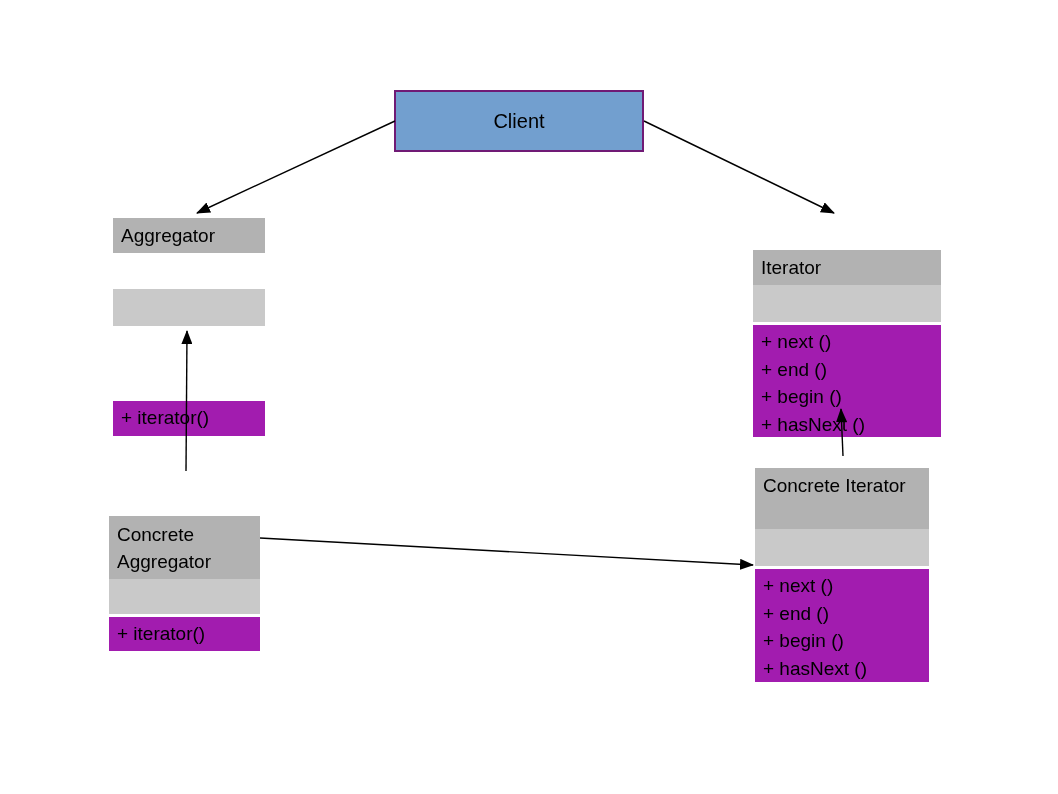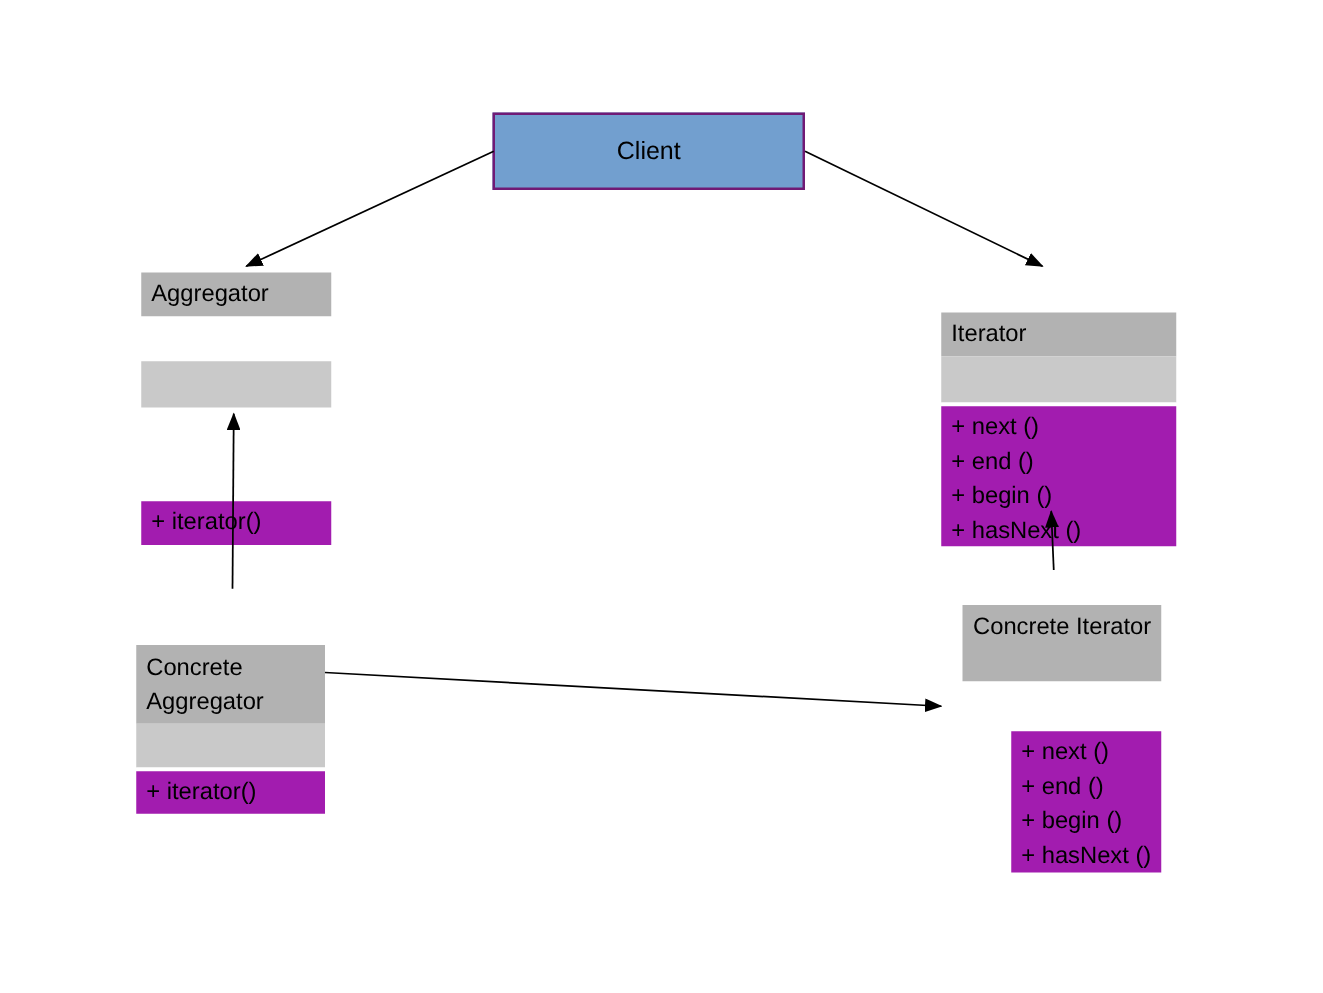--- a/index.html
+++ b/index.html
@@ -68,21 +68,21 @@
   #box-iterator            { left: 753px; top: 218px; width: 188px; margin-top: 32px; }
   #box-iterator .hdr       { height: 35px; }
   #box-iterator .attrs     { height: 37px; }
   #box-iterator .methods   { height: 112px; }
 
   #box-concrete-aggregator          { left: 109px; top: 472px; width: 151px; margin-top: 44px; }
   #box-concrete-aggregator .hdr     { height: 63px; padding-top: 5px; }
   #box-concrete-aggregator .attrs   { height: 35px; }
   #box-concrete-aggregator .methods { height: 34px; }
 
-  #box-concrete-iterator            { left: 755px; top: 484px; width: 174px; align-items: flex-end; }
+  #box-concrete-iterator            { left: 755px; top: 468px; width: 174px; }
   #box-concrete-iterator .hdr       { height: 61px; padding-top: 4px; }
   #box-concrete-iterator .attrs     { height: 37px; }
   #box-concrete-iterator .methods   { height: 113px; }
 </style>
 </head>
 <body>
 
 <div id="canvas">
 
   <svg id="arrow-layer" viewBox="0 0 1058 794" xmlns="http://www.w3.org/2000/svg">

